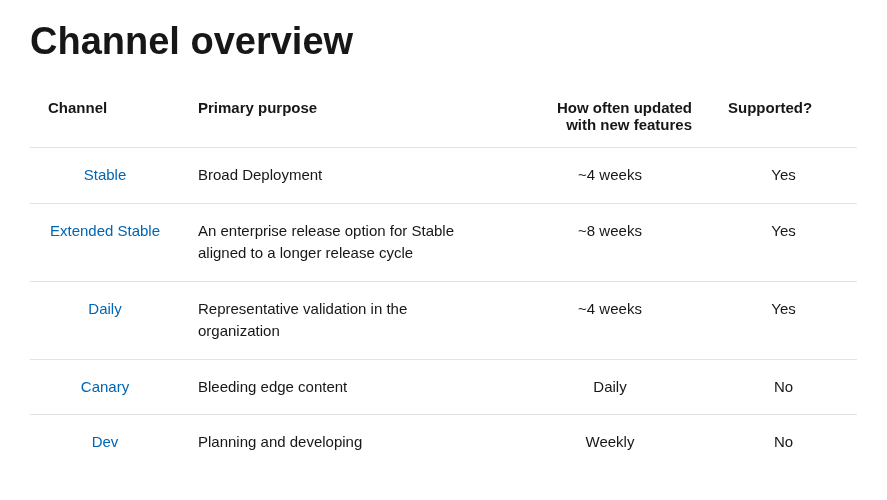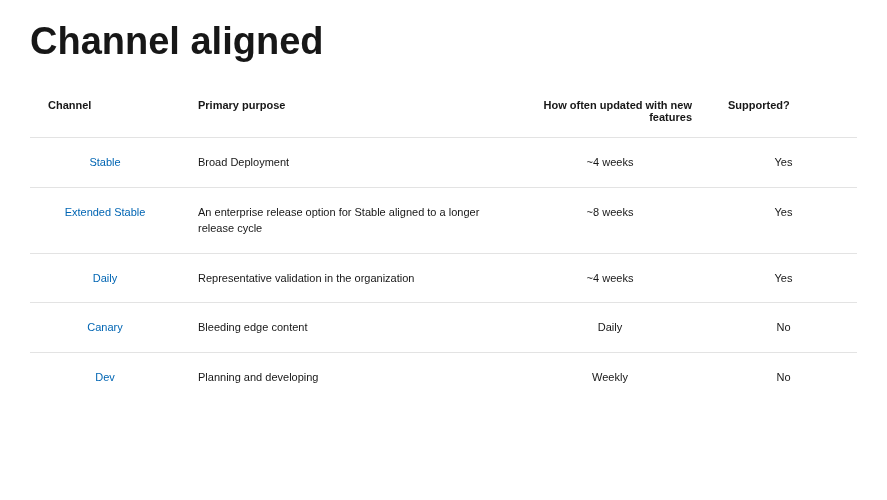--- a/index.html
+++ b/index.html
@@ -16,21 +16,21 @@
     }
     h1 {
       font-size: 38px;
       font-weight: 600;
       margin-bottom: 24px;
       color: #171717;
     }
     table {
       width: 100%;
       border-collapse: collapse;
-      font-size: 11px;
+      font-size: 15px;
     }
     thead th {
       text-align: left;
       font-weight: 700;
       padding: 12px 18px 14px 18px;
       vertical-align: top;
       color: #171717;
     }
     thead th:nth-child(1) { width: 150px; }
     thead th:nth-child(2) { width: 330px; }
@@ -49,21 +49,21 @@
     tbody td:nth-child(4) { text-align: center; }
     .link {
       color: #0065b3;
       text-decoration: none;
       cursor: pointer;
     }
   </style>
 </head>
 <body>
 
-<h1>Channel aligned</h1>
+<h1>Channel overview</h1>
 
 <table>
   <thead>
     <tr>
       <th>Channel</th>
       <th>Primary purpose</th>
       <th>How often updated with new features</th>
       <th>Supported?</th>
     </tr>
   </thead>

